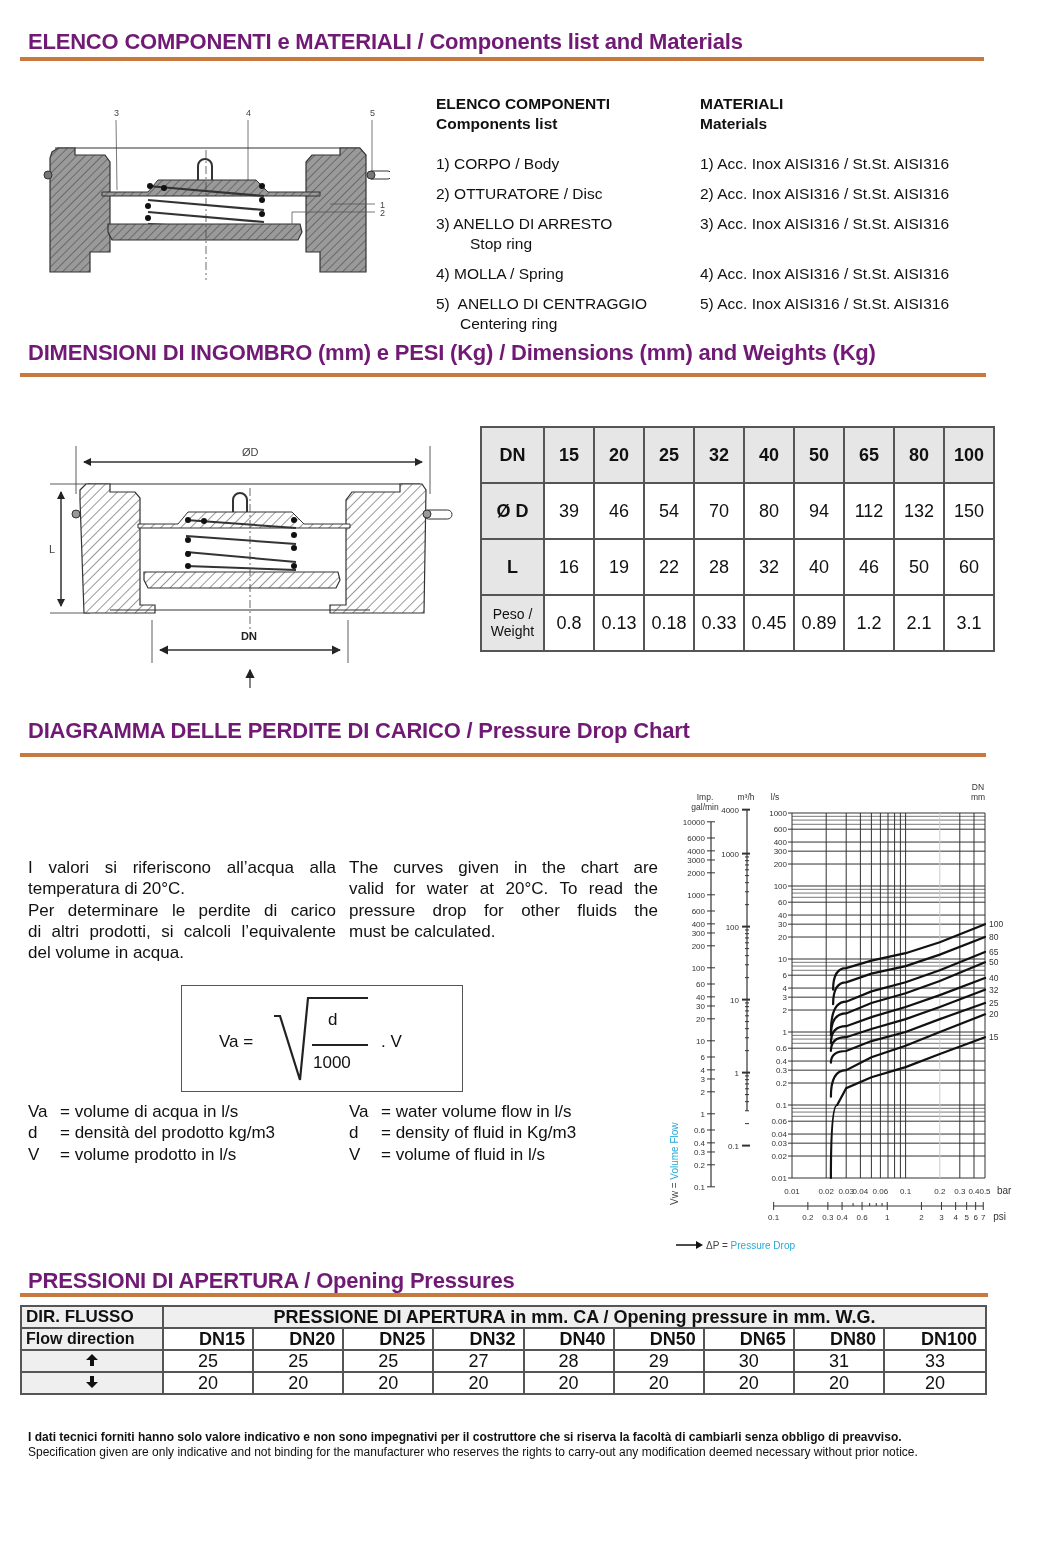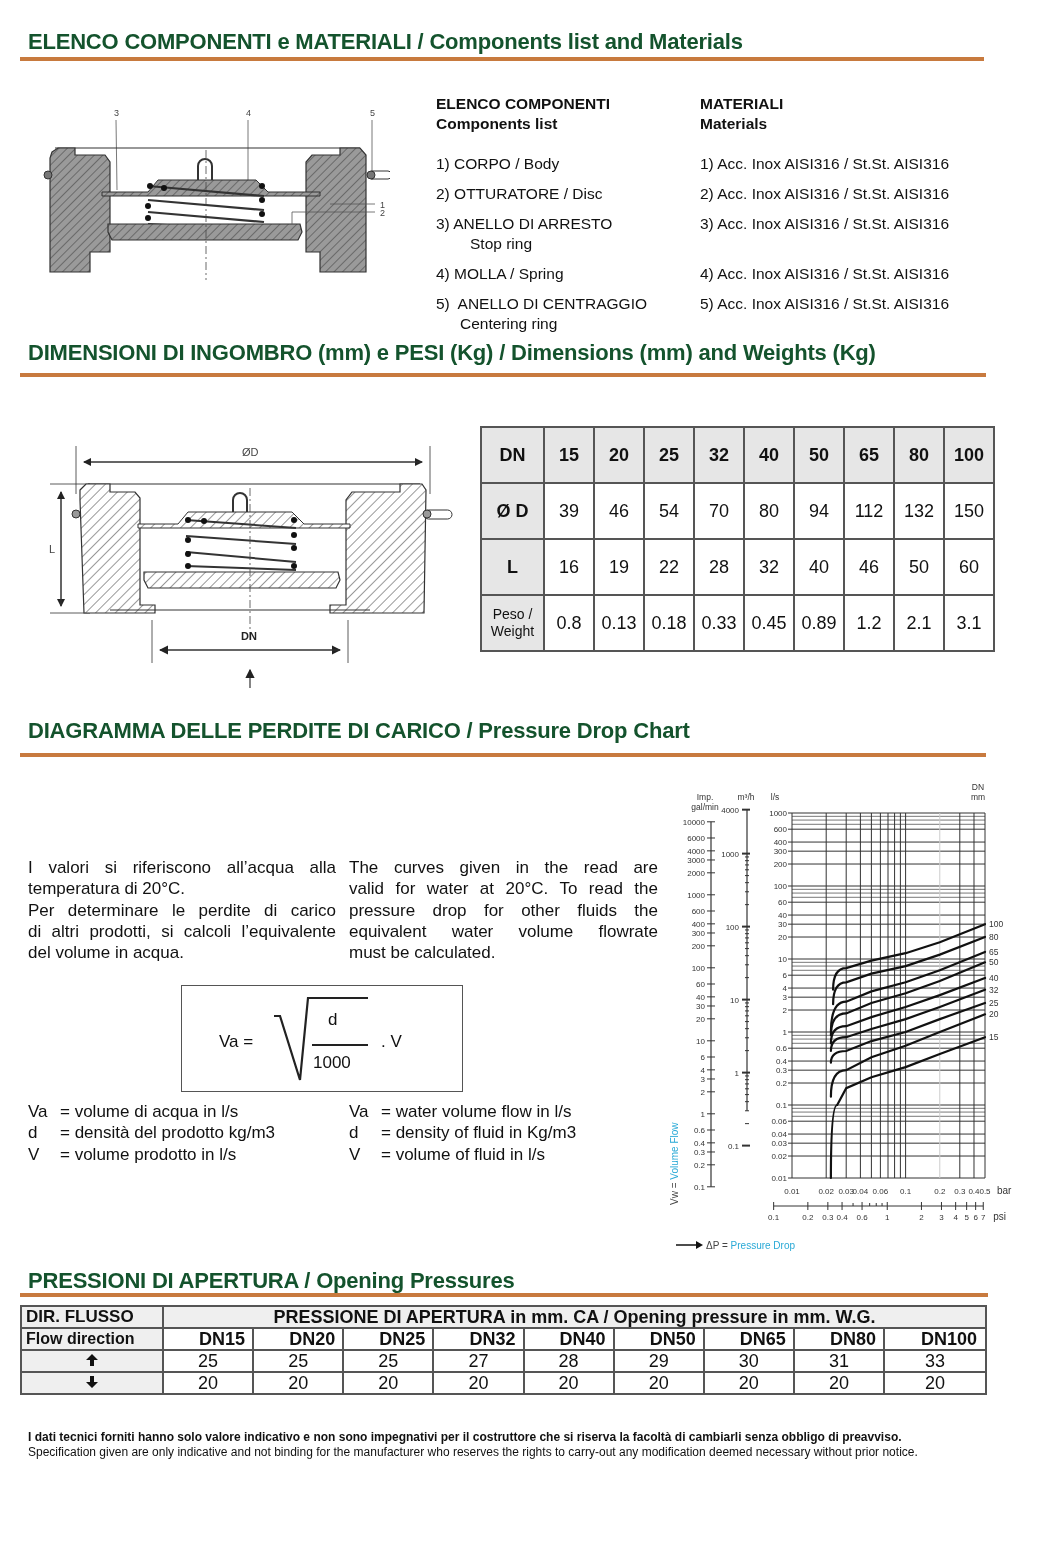--- a/index.html
+++ b/index.html
@@ -1,19 +1,19 @@
 <!DOCTYPE html>
 <html><head>
 <meta charset="utf-8">
 <style>
   * { box-sizing: border-box; margin: 0; padding: 0; }
   html, body { width: 1058px; height: 1546px; background: #ffffff; overflow: hidden; }
   body { position: relative; font-family: "Liberation Sans", sans-serif; color: #111; }
   .abs { position: absolute; }
-  .sec-title { position: absolute; left: 28px; font-weight: bold; font-size: 22px; color: #14532d; white-space: nowrap; letter-spacing: -0.2px; }
+  .sec-title { position: absolute; left: 28px; font-weight: bold; font-size: 22px; color: #701a75; white-space: nowrap; letter-spacing: -0.2px; }
   .sec-rule { position: absolute; height: 4px; background: #c87a3e; }
   .comp-list { position: absolute; left: 436px; top: 94px; width: 260px; font-size: 15.5px; line-height: 20px; }
   .mat-list { position: absolute; left: 700px; top: 94px; width: 320px; font-size: 15.5px; line-height: 20px; }
   .list-head { font-weight: bold; margin-bottom: 20px; }
   .list-item { margin-bottom: 10px; }
   .list-item .sub { padding-left: 34px; display: block; }
   .list-item .sub2 { padding-left: 24px; display: block; }
 
   table.dims { position: absolute; left: 480px; top: 426px; border-collapse: collapse; font-size: 18px; }
   table.dims td { border: 2px solid #555; text-align: center; height: 56px; }
@@ -255,24 +255,23 @@
 <div class="sec-rule" style="left:20px; top:753px; width:966px;"></div>
 
 <div class="para" style="left:28px; top:857px; width:308px;">
   <div style="text-align:justify; text-align-last:justify;">I valori si riferiscono  all’acqua alla</div>
   <div>temperatura di 20°C.</div>
   <div style="text-align-last:justify;">Per determinare le perdite di carico</div>
   <div style="text-align-last:justify;">di altri prodotti, si calcoli l’equivalente</div>
   <div>del volume in acqua.</div>
 </div>
 <div class="para" style="left:349px; top:857px; width:309px;">
-  <div style="text-align-last:justify;">The curves given in the read are</div>
+  <div style="text-align-last:justify;">The curves given in the chart are</div>
   <div style="text-align-last:justify;">valid for water at 20°C. To read the</div>
   <div style="text-align-last:justify;">pressure drop for other fluids the</div>
-  <div style="text-align-last:justify;">equivalent water volume flowrate</div>
   <div>must be calculated.</div>
 </div>
 
 <div class="formula-box">
   <span class="abs" style="left:37px; top:46px; font-size:17px;">Va =</span>
   <svg class="abs" style="left:90px; top:8px;" width="110" height="90">
     <path d="M2 22 L8 22 L28 86 L36 4 L96 4" fill="none" stroke="#222" stroke-width="2.2"></path>
     <line x1="40" y1="51" x2="96" y2="51" stroke="#222" stroke-width="2"></line>
   </svg>
   <span class="abs" style="left:146px; top:24px; font-size:17px;">d</span>

